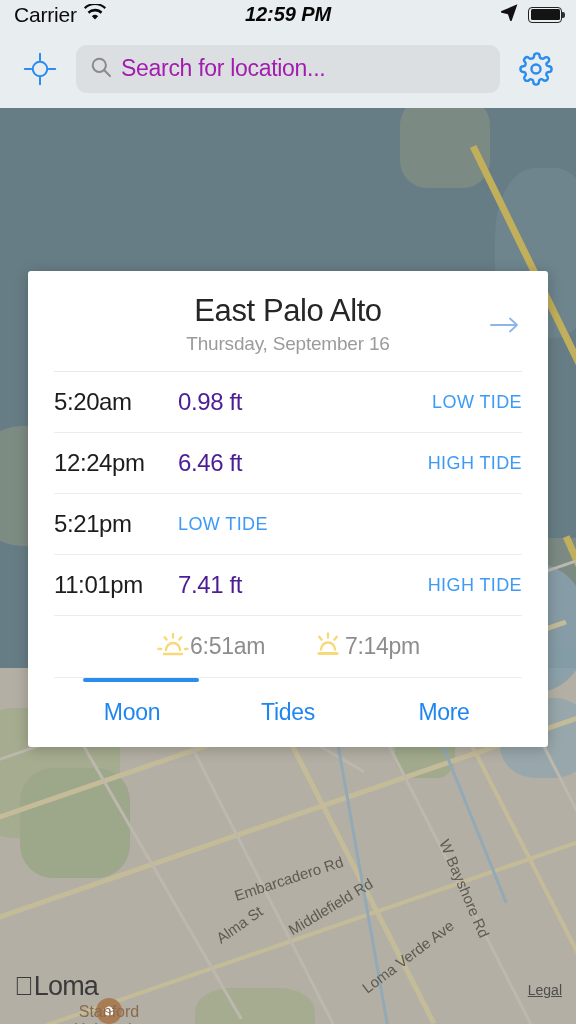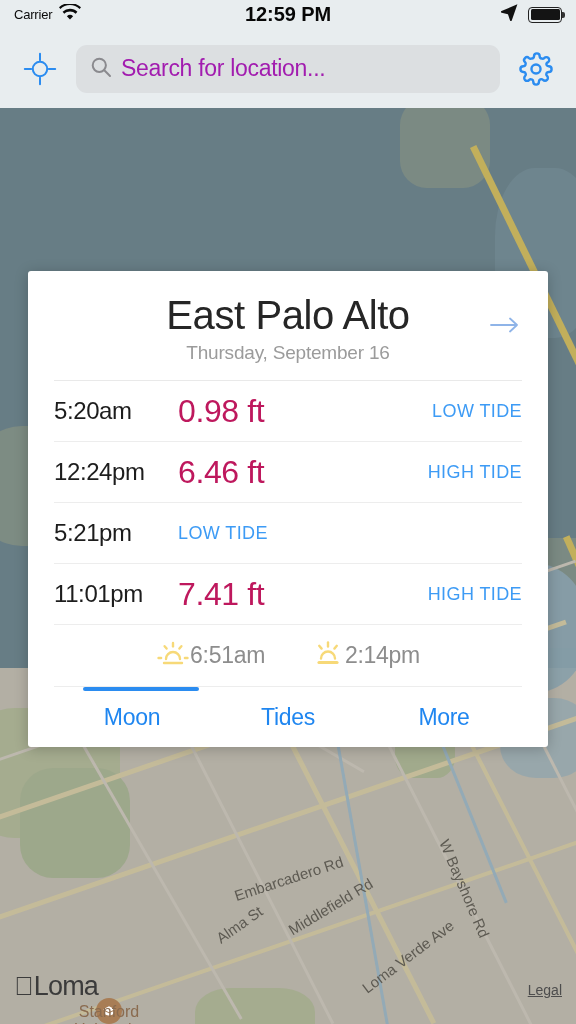--- a/index.html
+++ b/index.html
@@ -11,24 +11,24 @@
   }
   #app { position:relative; width:576px; height:1024px; overflow:hidden; }
 
   
   .statusbar {
     position:absolute; top:0; left:0; width:576px; height:29px;
     background:#e8edef; display:flex; align-items:center;
     padding:0 14px; z-index:40;
   }
   .sb-left { display:flex; align-items:center; gap:7px; }
-  .sb-carrier { font-size:13px; color:#0b0b0b; letter-spacing:-0.2px; }
+  .sb-carrier { font-size:21px; color:#0b0b0b; letter-spacing:-0.2px; }
   .sb-center {
     position:absolute; left:0; width:576px; text-align:center;
-    font-size:20px; font-weight:bold; color:#070707; letter-spacing:-0.1px;
+    font-size:20px; font-weight:bold; color:#070707; letter-spacing:-0.1px;font-style:italic;
   }
   .sb-right {
     margin-left:auto; display:flex; align-items:center; gap:9px; z-index:2;
   }
   .batt {
     width:34px; height:16px; border:1.6px solid #222; border-radius:4px;
     position:relative; padding:1.5px; background:transparent;
   }
   .batt::after {
     content:""; position:absolute; right:-4px; top:4.5px;
@@ -113,37 +113,37 @@
   .card {
     position:absolute; left:28px; top:271px; width:520px; height:476px;
     background:#fff; border-radius:3px;
     box-shadow:0 2px 14px rgba(0,0,0,0.22); z-index:30;
     display:flex; flex-direction:column;
   }
   .card-head {
     position:relative; padding:22px 0 16px 0; text-align:center;
     border-bottom:1px solid #e9e9e9; margin:0 26px;
   }
-  .card-title { font-size:40px; color:#262626; font-weight:400; letter-spacing:-0.4px; }
+  .card-title { font-size:31px; color:#262626; font-weight:400; letter-spacing:-0.4px; }
   .card-sub { font-size:19px; color:#9b9b9b; margin-top:4px; letter-spacing:-0.2px; }
   .card-arrow {
     position:absolute; right:0; top:42px; width:34px; height:24px;
     display:flex; align-items:center; justify-content:center;
   }
 
   .tide-rows { margin:0 26px; }
   .tide-row {
     display:flex; align-items:center; height:61px;
     border-bottom:1px solid #ededed;
   }
   .tide-time {
     font-size:24px; color:#1d1d1d; letter-spacing:-0.4px;
     width:124px; flex-shrink:0;
   }
-  .tide-height { font-size:32px; color:#be185d; letter-spacing:-0.4px; flex:1; }
+  .tide-height { font-size:24px; color:#4c1d95; letter-spacing:-0.4px; flex:1; }
   .tide-label {
     font-size:18px; color:#3d9bf5; letter-spacing:0.4px; text-align:right;
   }
 
   .sun-row {
     margin:0 26px; height:62px; display:flex; align-items:center;
     justify-content:center; gap:0; border-bottom:1px solid #ededed;
   }
   .sun-item { display:flex; align-items:center; }
   .sun-item + .sun-item { margin-left:46px; }
@@ -280,21 +280,21 @@
       <div class="sun-item">
         <span>
           <svg width="34" height="30" viewBox="0 0 34 30" fill="none" stroke="#f7d978" stroke-width="2.4" stroke-linecap="round">
             <path d="M10 19.5a7 7 0 0 1 14 0"></path>
             <path d="M8 23.5h18" stroke-width="3.2"></path>
             <path d="M17 3.5v4"></path>
             <path d="M8.2 6.8l2.4 2.8"></path>
             <path d="M25.8 6.8l-2.4 2.8"></path>
           </svg>
         </span>
-        <span class="sun-time">2:14pm</span>
+        <span class="sun-time">7:14pm</span>
       </div>
     </div>
 
     <div class="tabbar">
       <div class="tab-underline"></div>
       <div class="tab">Moon</div>
       <div class="tab">Tides</div>
       <div class="tab">More</div>
     </div>
   </div>

